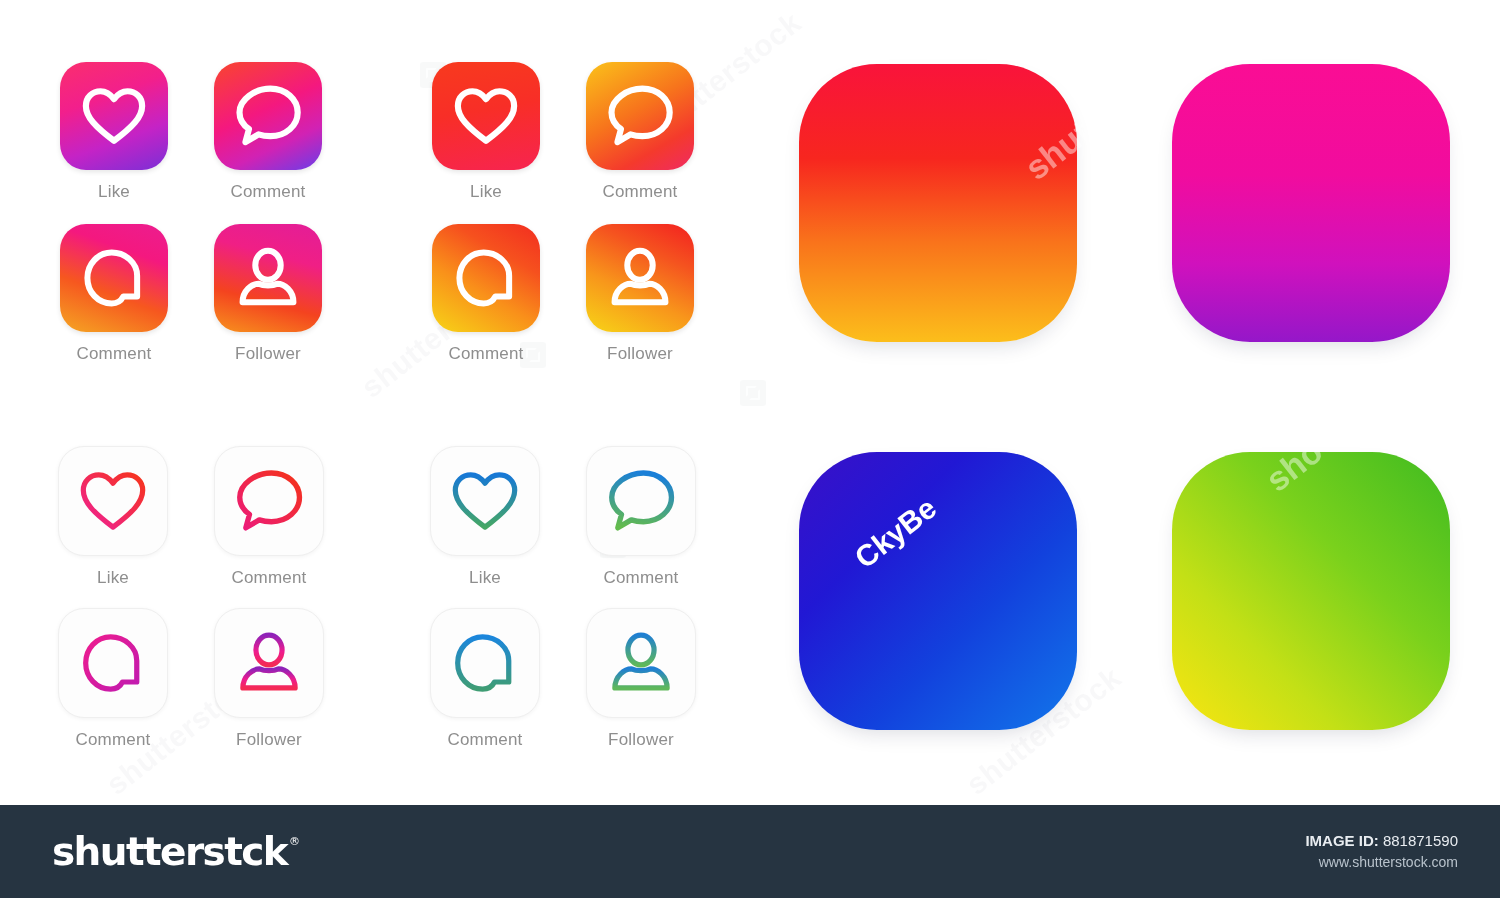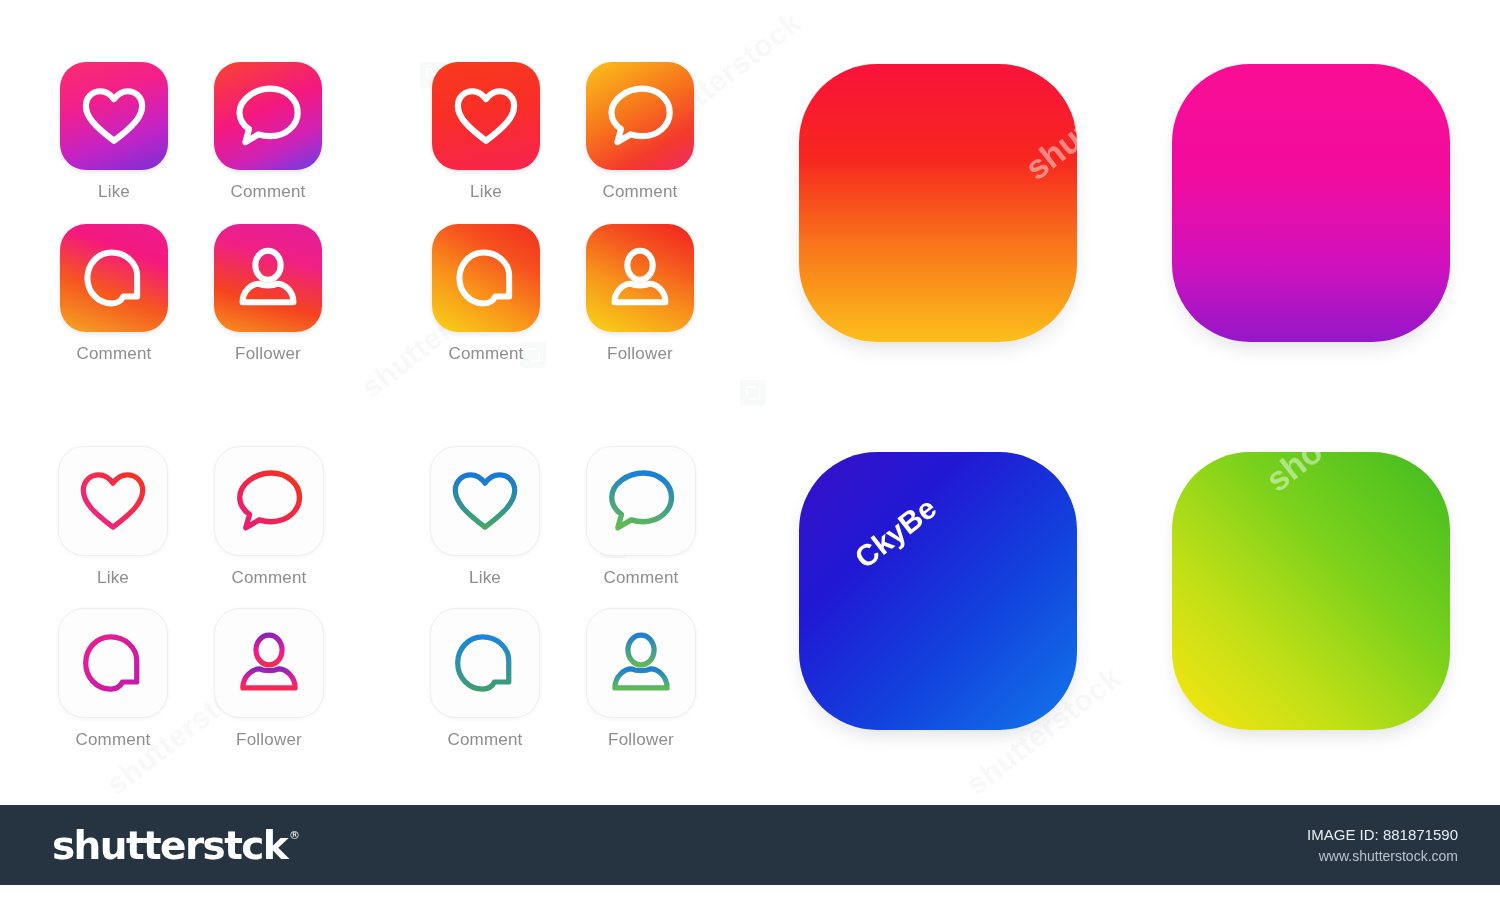--- a/index.html
+++ b/index.html
@@ -131,21 +131,21 @@
     white-space: nowrap;
     pointer-events: none;
   }
 
   
   #banner {
     position: absolute;
     left: 0;
     top: 805px;
     width: 1500px;
-    height: 80px;
+    height: 93px;
     background: #263441;
     display: flex;
     align-items: center;
   }
   #logo-wrap {
     position: absolute;
     left: 52px;
     display: flex;
     align-items: flex-start;
   }
@@ -168,21 +168,21 @@
     position: absolute;
     right: 42px;
     text-align: right;
     line-height: 1.45;
   }
   #image-id-line {
     font-size: 15px;
     color: #e9edf1;
     font-family: "Liberation Sans", sans-serif;
   }
-  #image-id-line .k { font-weight: normal; text-align: center; }
+  #image-id-line .k { font-weight: bold; text-align: center; }
   #banner-url {
     font-size: 14px;
     color: #b9c3cc;
     font-family: "Liberation Sans", sans-serif;
   }
 </style>
 </head>
 <body>
 
 <div id="stage">

